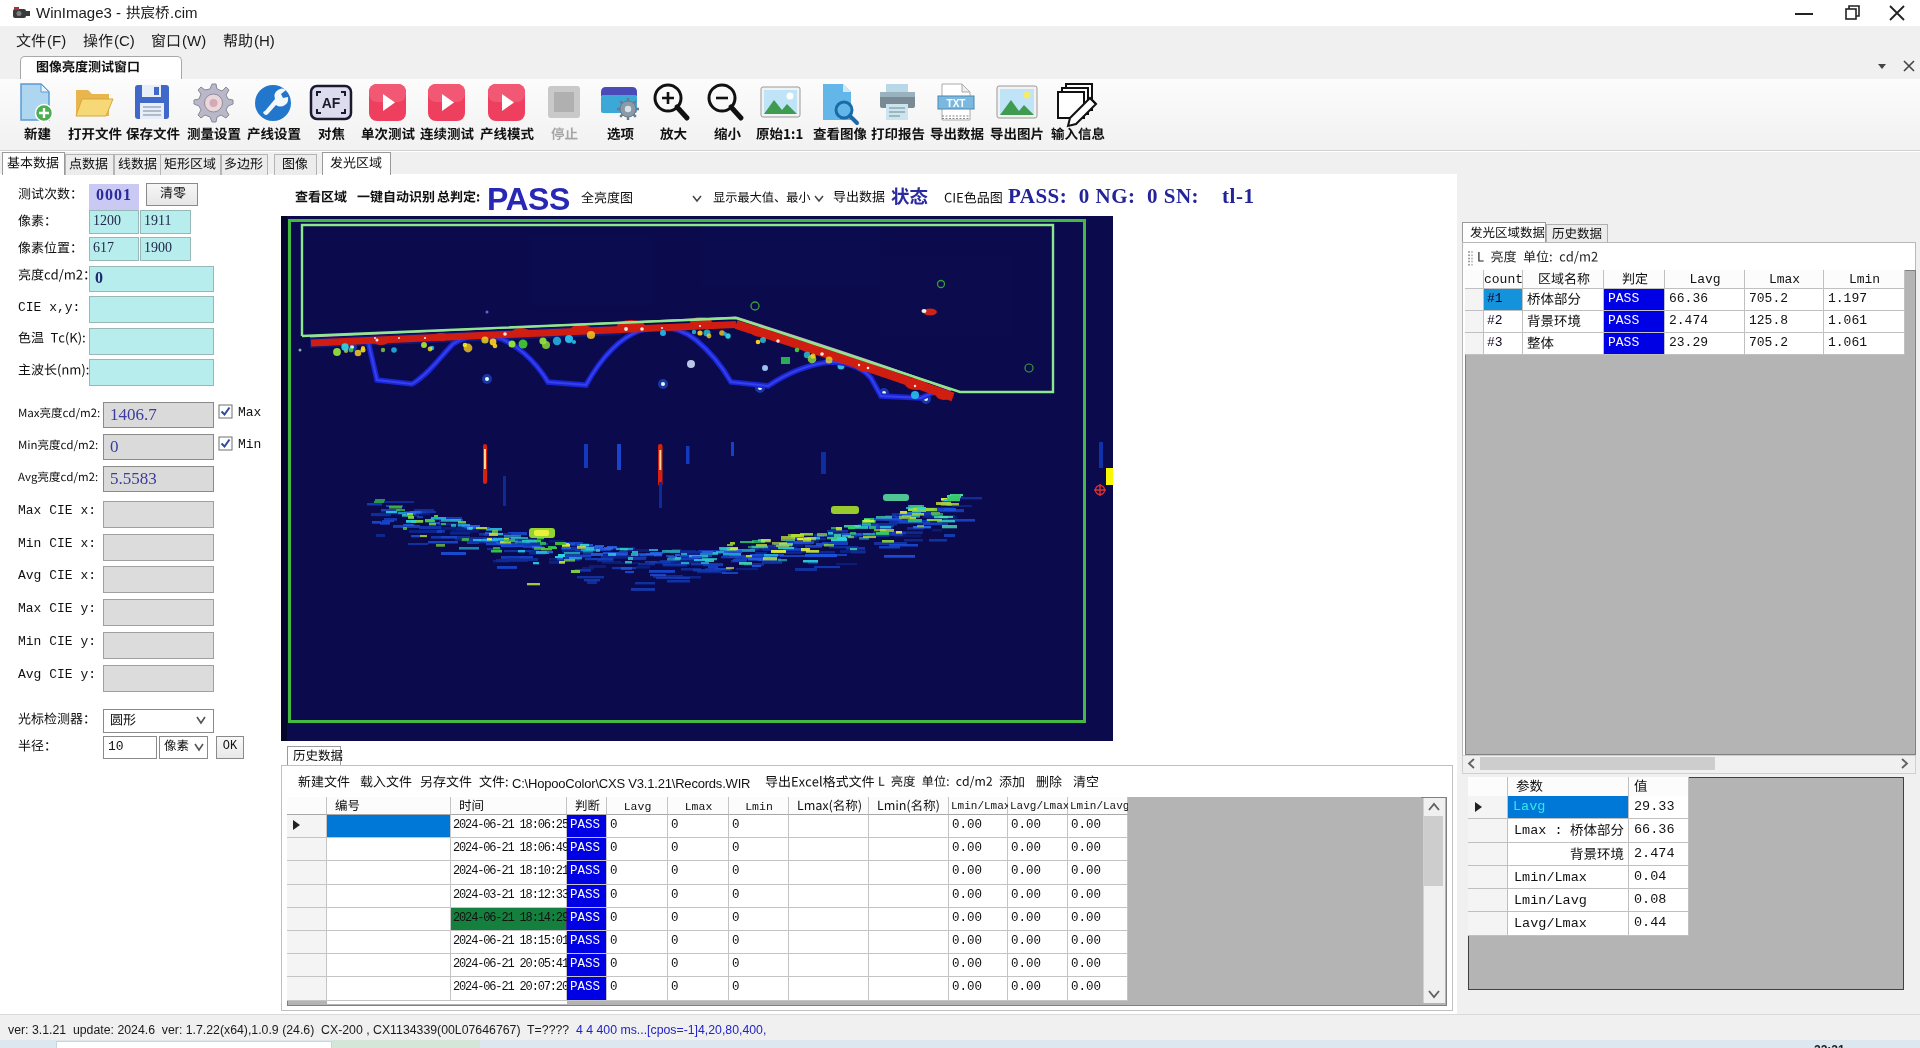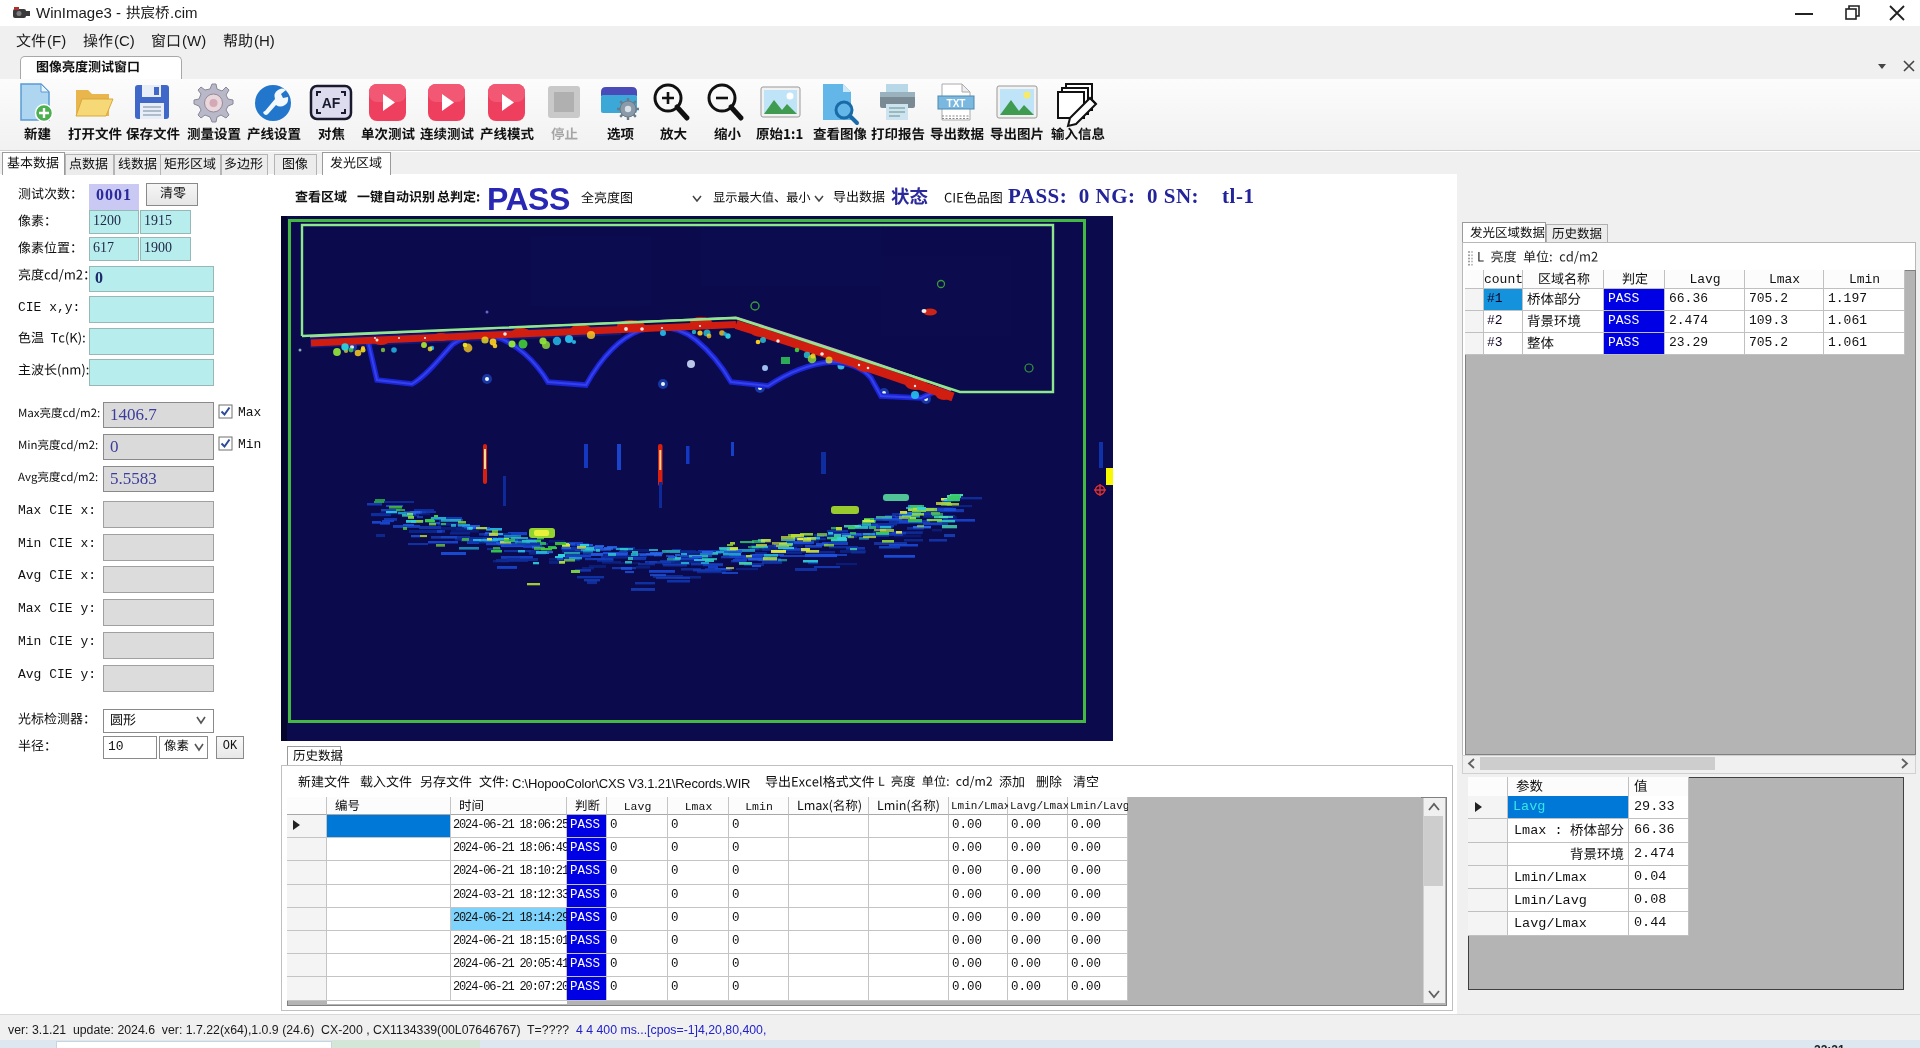--- a/index.html
+++ b/index.html
@@ -421,21 +421,21 @@
       <g fill="#111" transform="matrix(0.01300,0,0,-0.01300,0,11.440)">
         <use href="#g79" x="0"></use>
         <use href="#g88" x="1000"></use>
         <use href="#g85" x="2000"></use>
       </g>
     </svg></div>
 <div class="a" style="left:89px;top:210px;width:48px;height:22px;background:#b8eded;border:1px solid #98b8b8;">
     <div style="font:14px/20px 'Liberation Serif',serif;color:#222a4a;padding-left:3px">1200</div>
   </div>
 <div class="a" style="left:140px;top:210px;width:49px;height:22px;background:#b8eded;border:1px solid #98b8b8;">
-    <div style="font:14px/20px 'Liberation Serif',serif;color:#222a4a;padding-left:3px">1915</div>
+    <div style="font:14px/20px 'Liberation Serif',serif;color:#222a4a;padding-left:3px">1911</div>
   </div>
 <div class="a" style="left:18px;top:241px;line-height:0;"><svg class="vt" width="65.0" height="13.0" viewBox="0 0 65.0 13.0">
       <g fill="#111" transform="matrix(0.01300,0,0,-0.01300,0,11.440)">
         <use href="#g79" x="0"></use>
         <use href="#g88" x="1000"></use>
         <use href="#g89" x="2000"></use>
         <use href="#g90" x="3000"></use>
         <use href="#g85" x="4000"></use>
       </g>
     </svg></div>
@@ -1456,21 +1456,21 @@
         <use href="#g163" x="3000"></use>
       </g>
     </svg></div>
 <div class="a" style="left:1604px;top:311px;width:60px;height:21px;background:#0000e4;border-right:1px solid #c0c0c0;border-bottom:1px solid #c0c0c0;">
     <div style="font:13px/20px 'Liberation Mono',monospace;color:#fff;padding-left:4px">PASS</div>
   </div>
 <div class="a" style="left:1665px;top:311px;width:79px;height:21px;background:#fff;border-right:1px solid #c0c0c0;border-bottom:1px solid #c0c0c0;">
     <div style="font:13px/20px 'Liberation Mono',monospace;color:#111;padding-left:4px">2.474</div>
   </div>
 <div class="a" style="left:1745px;top:311px;width:78px;height:21px;background:#fff;border-right:1px solid #c0c0c0;border-bottom:1px solid #c0c0c0;">
-    <div style="font:13px/20px 'Liberation Mono',monospace;color:#111;padding-left:4px">109.3</div>
+    <div style="font:13px/20px 'Liberation Mono',monospace;color:#111;padding-left:4px">125.8</div>
   </div>
 <div class="a" style="left:1824px;top:311px;width:80px;height:21px;background:#fff;border-right:1px solid #c0c0c0;border-bottom:1px solid #c0c0c0;">
     <div style="font:13px/20px 'Liberation Mono',monospace;color:#111;padding-left:4px">1.061</div>
   </div>
 <div class="a" style="left:1465px;top:333px;width:18px;height:21px;background:#f4f4f4;border-right:1px solid #c0c0c0;border-bottom:1px solid #c0c0c0;"></div>
 <div class="a" style="left:1484px;top:333px;width:38px;height:21px;background:#fff;border-right:1px solid #c0c0c0;border-bottom:1px solid #c0c0c0;">
     <div style="font:13px/20px 'Liberation Mono',monospace;color:#102;padding-left:3px">#3</div>
   </div>
 <div class="a" style="left:1523px;top:333px;width:80px;height:21px;background:#fff;border-right:1px solid #c0c0c0;border-bottom:1px solid #c0c0c0;"></div>
 <div class="a" style="left:1527px;top:336px;line-height:0;"><svg class="vt" width="27.0" height="13.5" viewBox="0 0 27.0 13.5">
@@ -1760,21 +1760,21 @@
     <div style="font:12.5px/21px 'Liberation Mono',monospace;color:#111;padding-left:3px">0.00</div>
   </div>
 <div class="a" style="left:1008px;top:885px;width:59px;height:22px;background:#fff;border-right:1px solid #c4c4c4;border-bottom:1px solid #c4c4c4;">
     <div style="font:12.5px/21px 'Liberation Mono',monospace;color:#111;padding-left:3px">0.00</div>
   </div>
 <div class="a" style="left:1068px;top:885px;width:59px;height:22px;background:#fff;border-right:1px solid #c4c4c4;border-bottom:1px solid #c4c4c4;">
     <div style="font:12.5px/21px 'Liberation Mono',monospace;color:#111;padding-left:3px">0.00</div>
   </div>
 <div class="a" style="left:287px;top:908px;width:39px;height:22px;background:#f4f4f4;border-right:1px solid #c4c4c4;border-bottom:1px solid #c4c4c4;"></div>
 <div class="a" style="left:327px;top:908px;width:123px;height:22px;background:#fff;border-right:1px solid #c4c4c4;border-bottom:1px solid #c4c4c4;"></div>
-<div class="a" style="left:451px;top:908px;width:115px;height:22px;background:#7dd3fc;border-right:5px solid #4c1d95;border-bottom:1px solid #c4c4c4;">
+<div class="a" style="left:451px;top:908px;width:115px;height:22px;background:#15803d;border-right:5px solid #4c1d95;border-bottom:1px solid #c4c4c4;">
     <div style="font:12px/21px 'Liberation Mono',monospace;letter-spacing:-1.15px;color:#111;padding-left:2px;white-space:nowrap">2024-06-21 18:14:29</div>
   </div>
 <div class="a" style="left:567px;top:908px;width:39px;height:22px;background:#0000e4;border-right:1px solid #c4c4c4;border-bottom:1px solid #c4c4c4;">
     <div style="font:12.5px/21px 'Liberation Mono',monospace;color:#fff;padding-left:3px">PASS</div>
   </div>
 <div class="a" style="left:607px;top:908px;width:60px;height:22px;background:#fff;border-right:1px solid #c4c4c4;border-bottom:1px solid #c4c4c4;">
     <div style="font:12.5px/21px 'Liberation Mono',monospace;color:#111;padding-left:3px">0</div>
   </div>
 <div class="a" style="left:668px;top:908px;width:60px;height:22px;background:#fff;border-right:1px solid #c4c4c4;border-bottom:1px solid #c4c4c4;">
     <div style="font:12.5px/21px 'Liberation Mono',monospace;color:#111;padding-left:3px">0</div>

